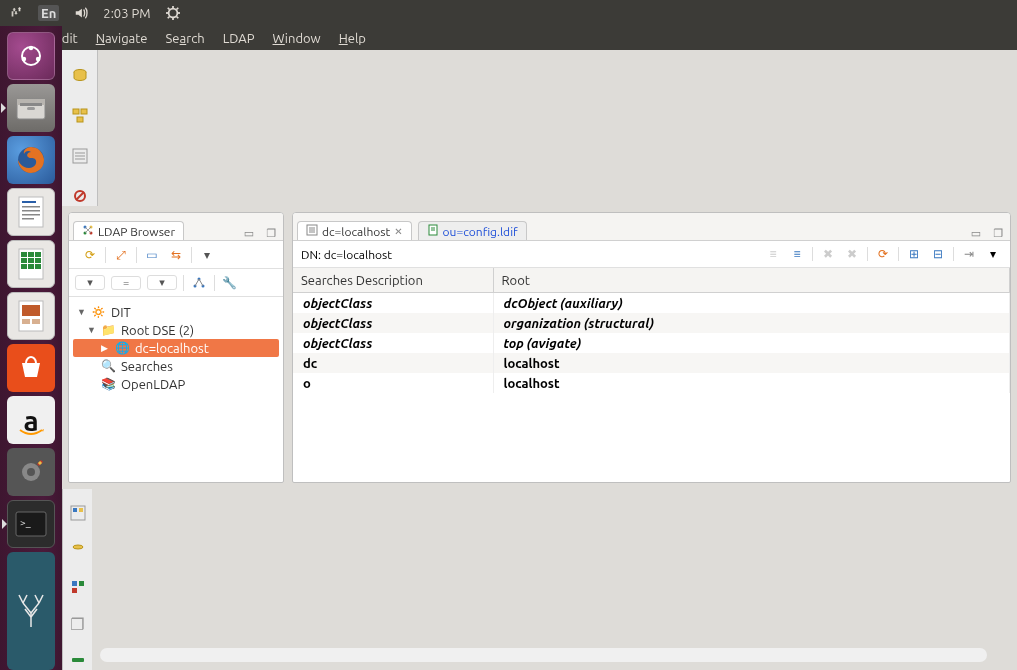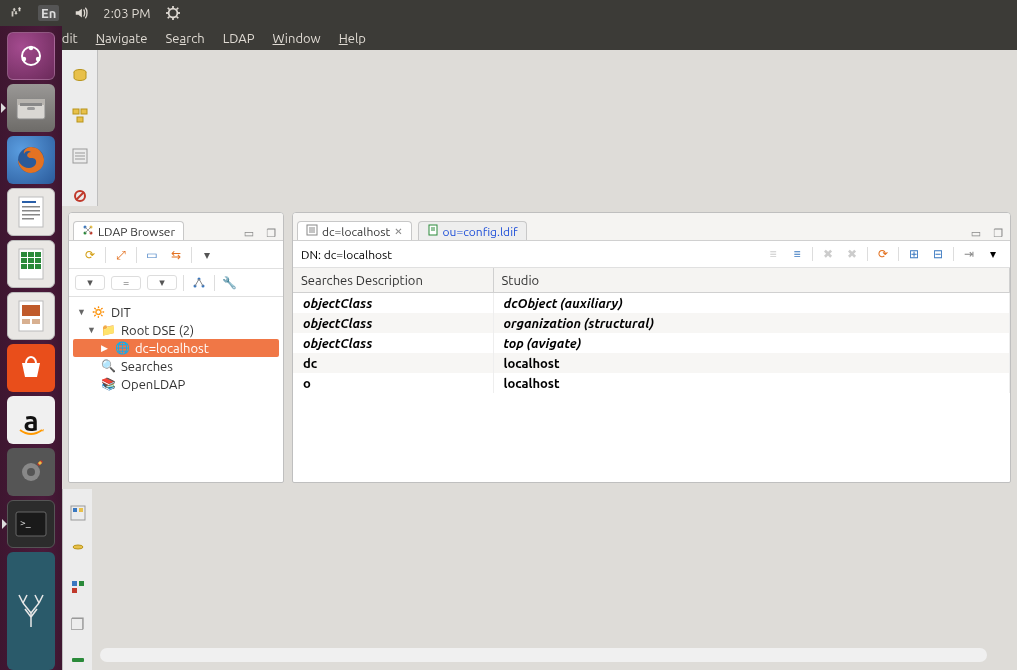--- a/index.html
+++ b/index.html
@@ -397,21 +397,21 @@
         <span class="dn-icon" style="color:#3a78c0">⊟</span>
         <span class="sep" style="width:1px;height:14px;background:#ddd"></span>
         <span class="dn-icon" style="color:#888">⇥</span>
         <span class="dn-icon">▾</span>
       </div>
       <div class="table-wrap">
         <table>
           <thead>
             <tr>
               <th style="width:200px">Searches Description</th>
-              <th>Studio</th>
+              <th>Root</th>
             </tr>
           </thead>
           <tbody id="attr-body">
               <tr>
                 <td class="attr">objectClass</td>
                 <td class="val">dcObject (auxiliary)</td>
               </tr>
               <tr class="alt">
                 <td class="attr">objectClass</td>
                 <td class="val">organization (structural)</td>

